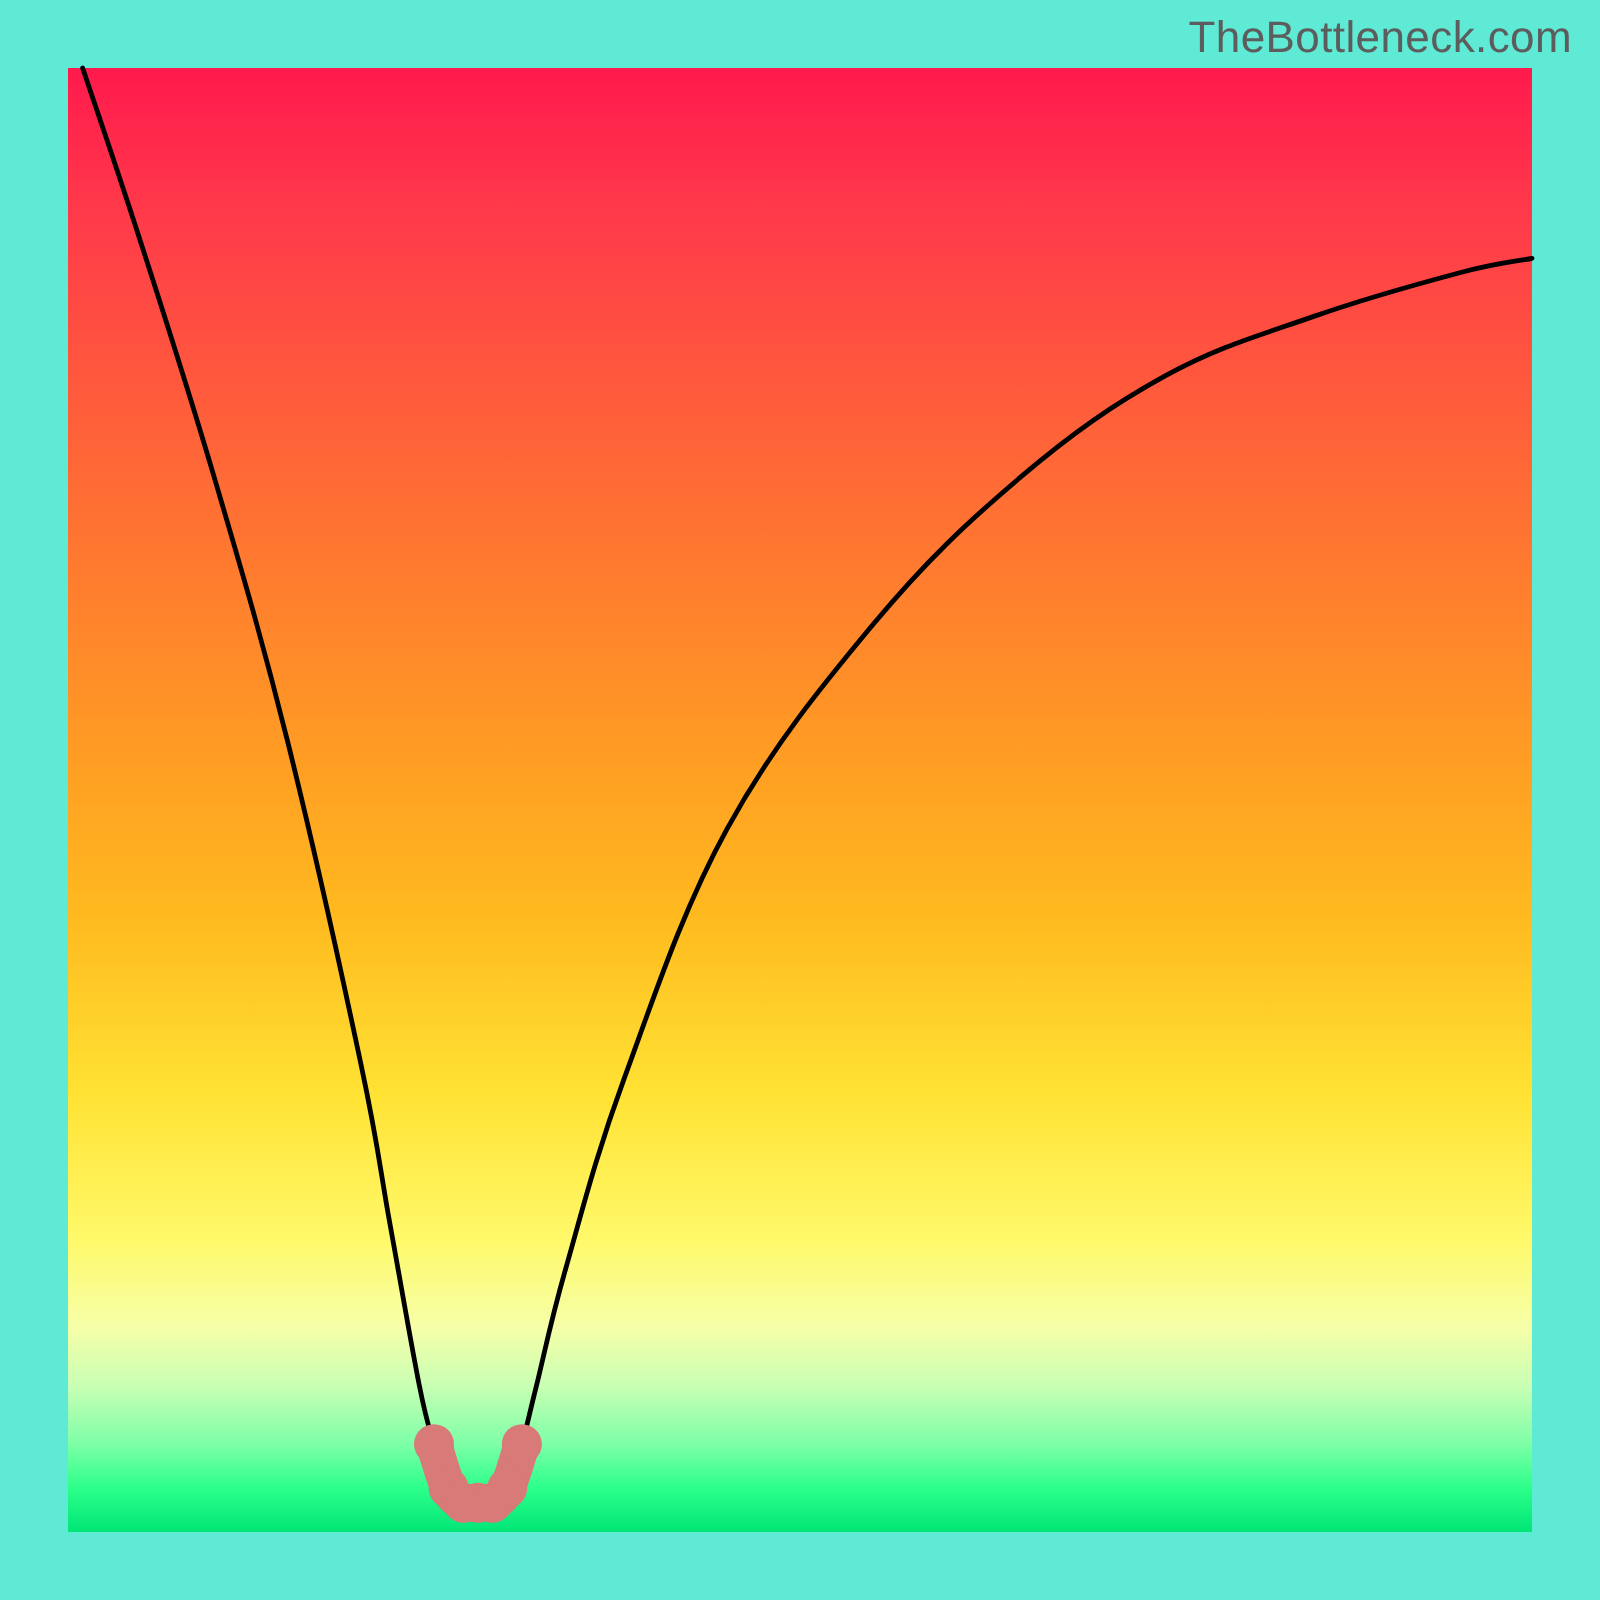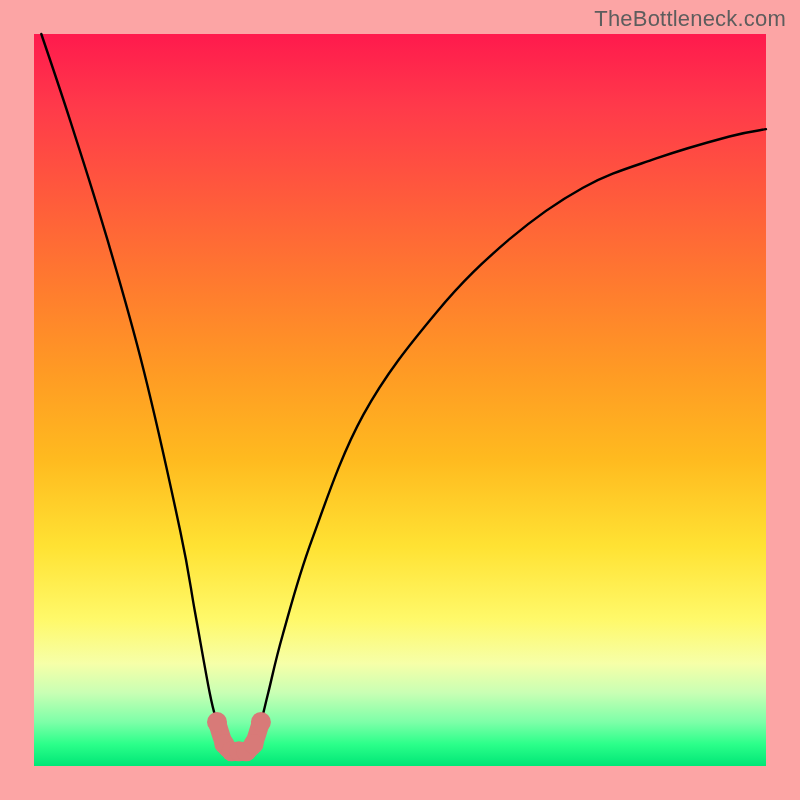--- a/index.html
+++ b/index.html
@@ -9,21 +9,21 @@
     height: 800px;
     background: #000;
     overflow: hidden;
   }
   .frame {
     position: absolute;
     left: 0;
     top: 0;
     width: 800px;
     height: 800px;
-    background: #fca5a5;
+    background: #5eead4;
   }
   .plot-area {
     position: absolute;
     left: 34px;
     top: 34px;
     width: 732px;
     height: 732px;
     
     background: linear-gradient(
       to bottom,

